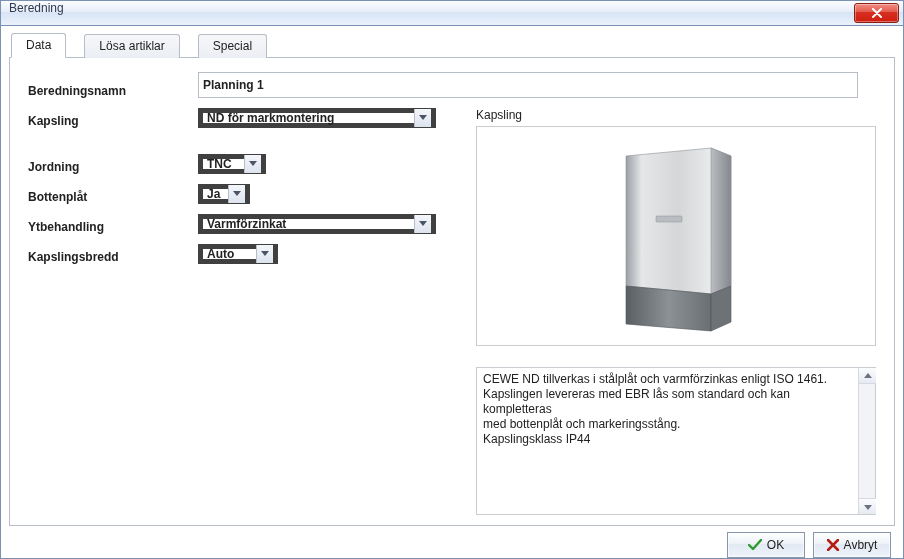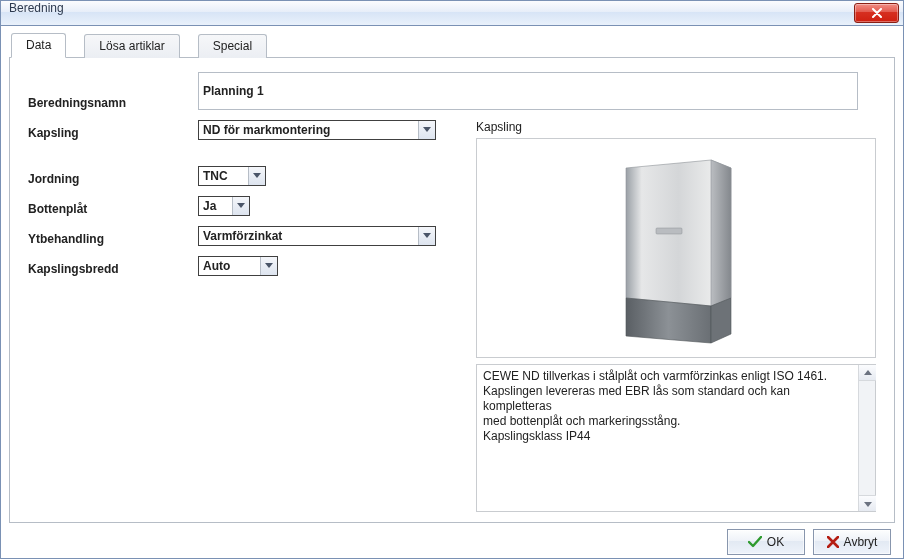--- a/index.html
+++ b/index.html
@@ -70,29 +70,29 @@
 
 .form-area { flex:1; display:flex; gap: 28px; }
 .left-col { width: 420px; }
 .right-col { flex:1; display:flex; flex-direction:column; }
 
 .row { display:flex; align-items:flex-end; margin-bottom: 10px; font-weight: bold; }
 .row.gap-before { margin-top: 26px; }
 .label { width: 170px; color:#222; }
 
 .textbox {
-  border:1px solid #b6bdc6; height:20px; padding:18px 4px;
+  border:1px solid #b6bdc6; height:20px; padding:12px 4px;
   background:#fff; color:#222; font: inherit;
   width: 100%;
 }
 .name-row .textbox { width: 660px; }
 
 .combo {
   display:flex; align-items:center;
-  border:1px solid #404040; background:#fff;
+  border:5px solid #404040; background:#fff;
   height:20px;
 }
 .combo .val { flex:1; padding: 0 4px; color:#222; white-space:nowrap; overflow:hidden; }
 .combo .drop {
   width:17px; height:18px; border-left:1px solid #b6bdc6;
   background: linear-gradient(to bottom,#f4f6fa,#dde4ef);
   display:flex; align-items:center; justify-content:center;
 }
 .combo .drop svg { display:block; }
 
@@ -101,21 +101,21 @@
 .w-bool { width: 52px; }
 .w-mid  { width: 80px; }
 
 
 .group-label { color:#222; margin-bottom:4px; }
 .image-box {
   border:1px solid #c9ccd0; background:#fff;
   height: 220px; display:flex; align-items:center; justify-content:center;
 }
 .desc-box {
-  margin-top:6px; border:1px solid #c9ccd0; background:#fff;
+  margin-top:21px; border:1px solid #c9ccd0; background:#fff;
   height:148px; display:flex;
 }
 .desc-box .text { flex:1; padding:4px 6px; color:#222; line-height:1.25; white-space:pre-line; }
 .desc-box .scroll {
   width:17px; border-left:1px solid #d6d9dd;
   background:#f1f3f6; position:relative;
 }
 .desc-box .scroll .up, .desc-box .scroll .down {
   position:absolute; left:0; width:17px; height:16px;
   display:flex; align-items:center; justify-content:center;

